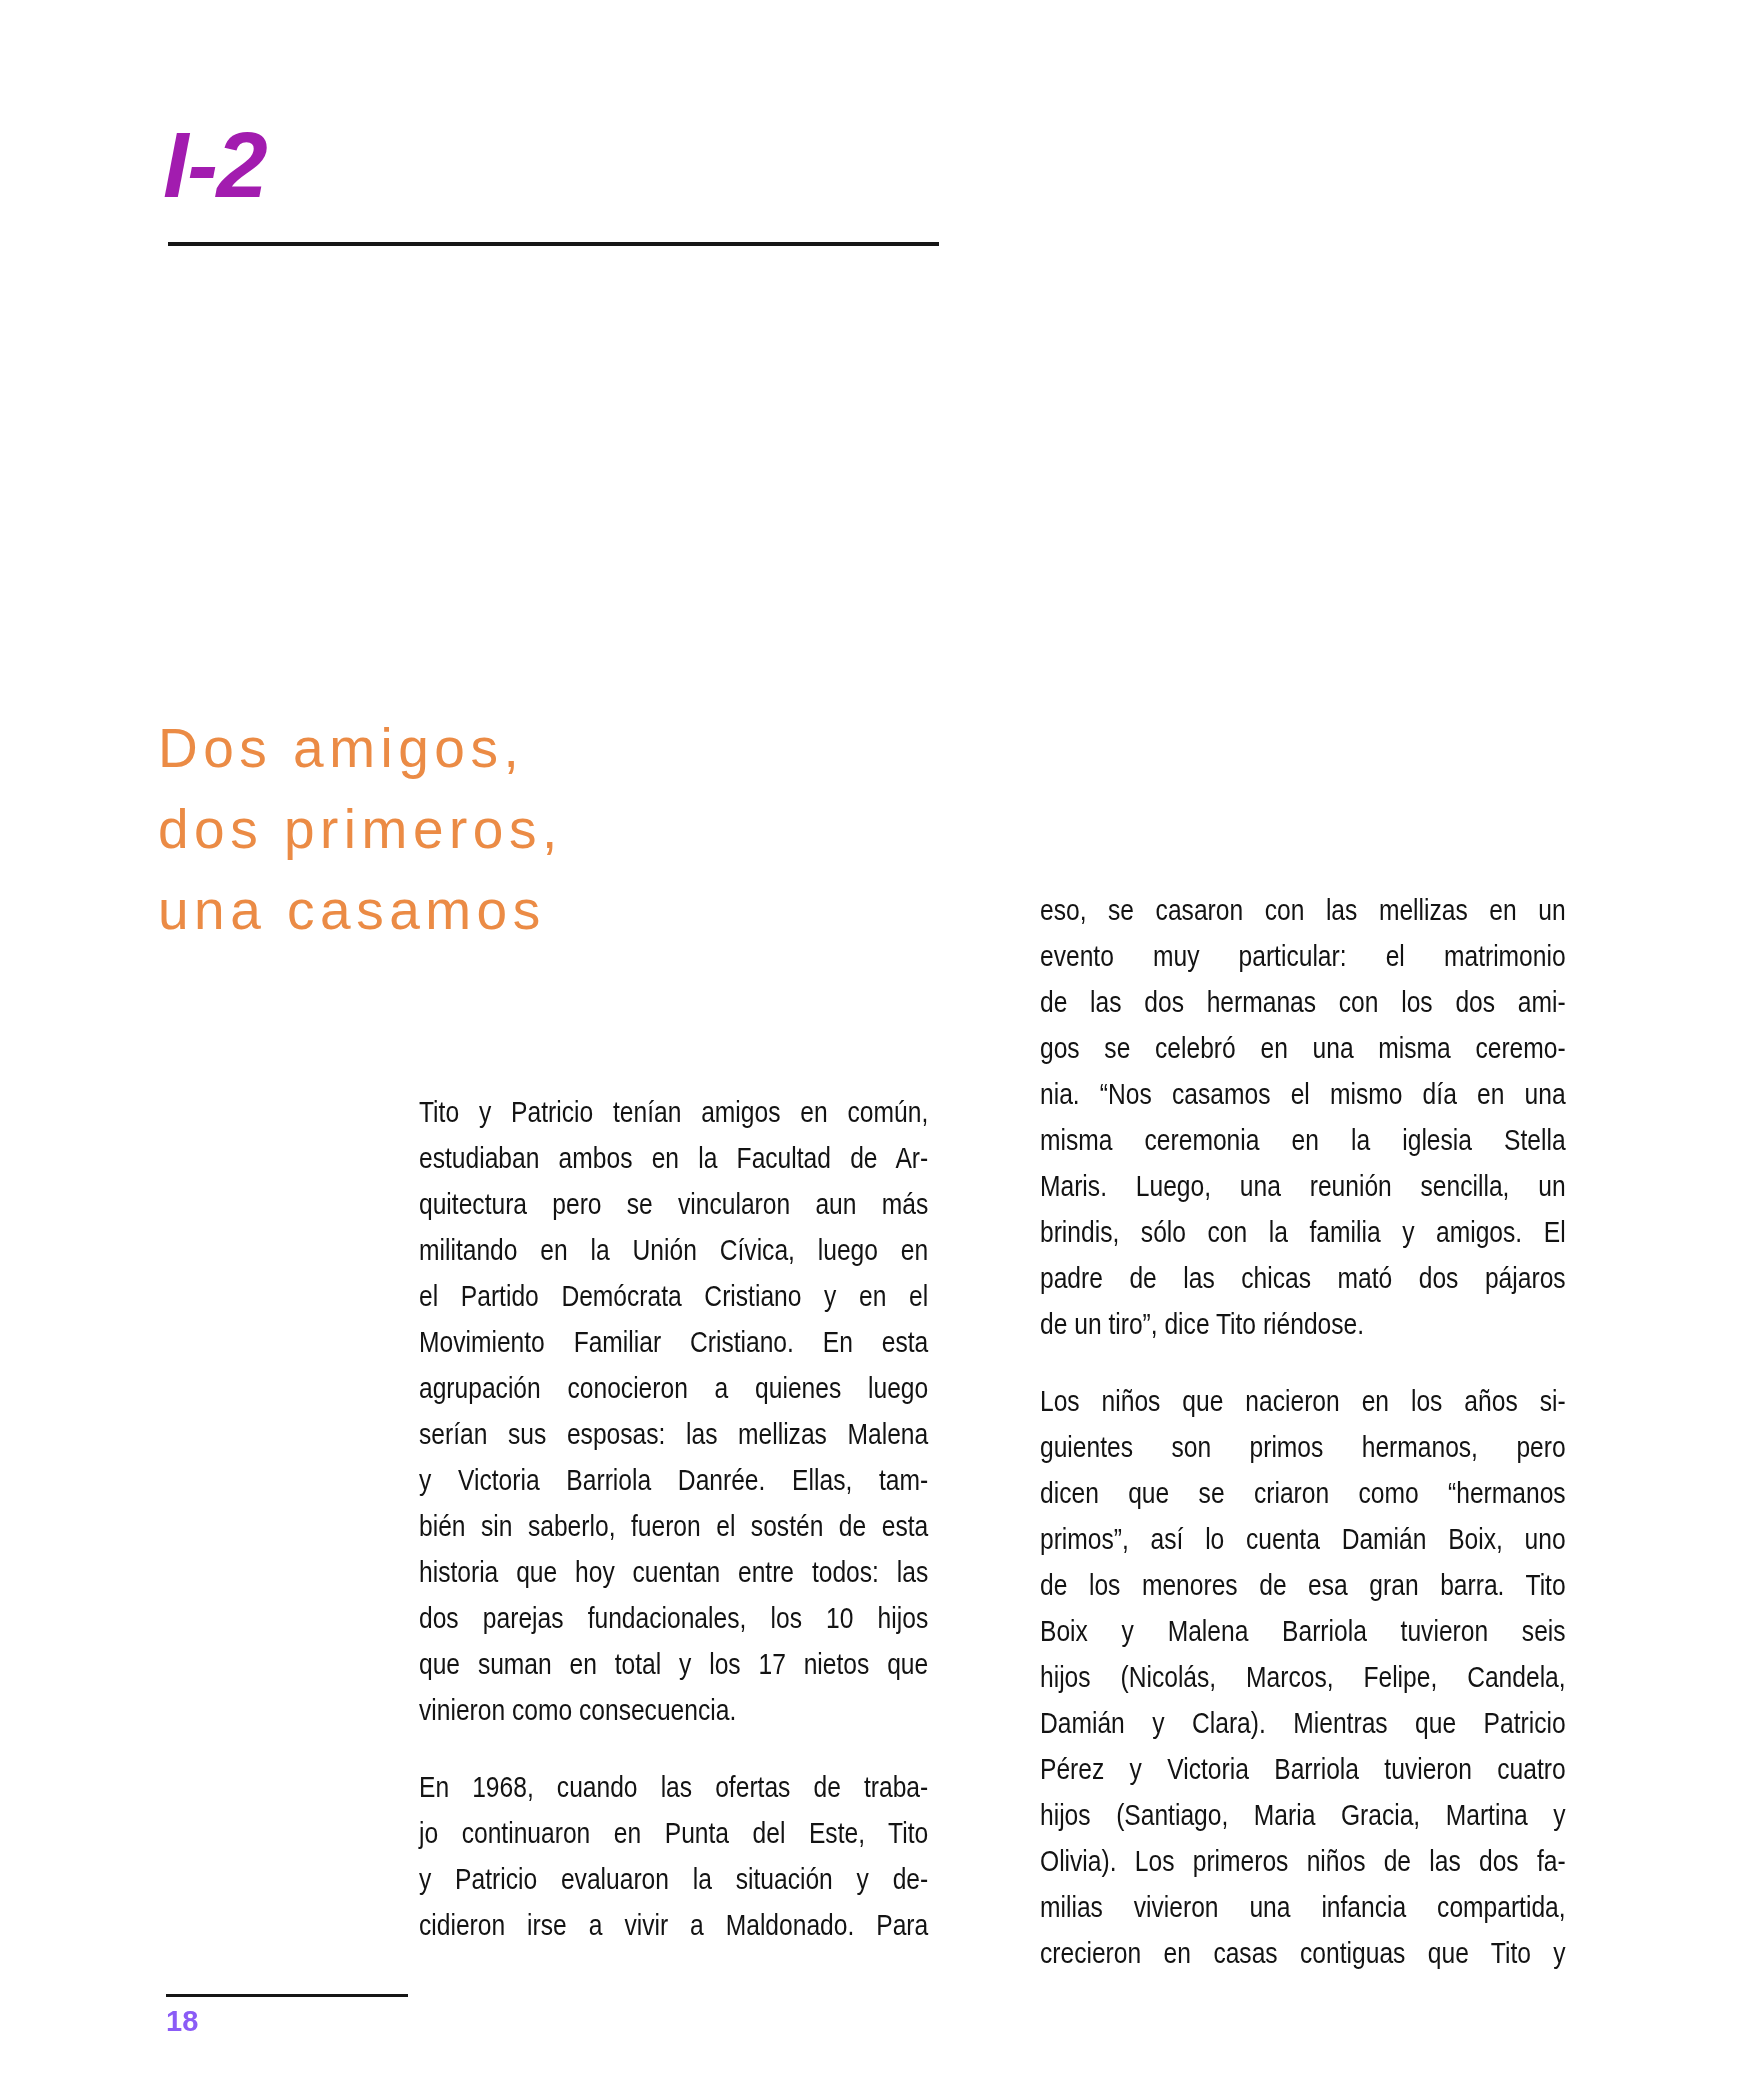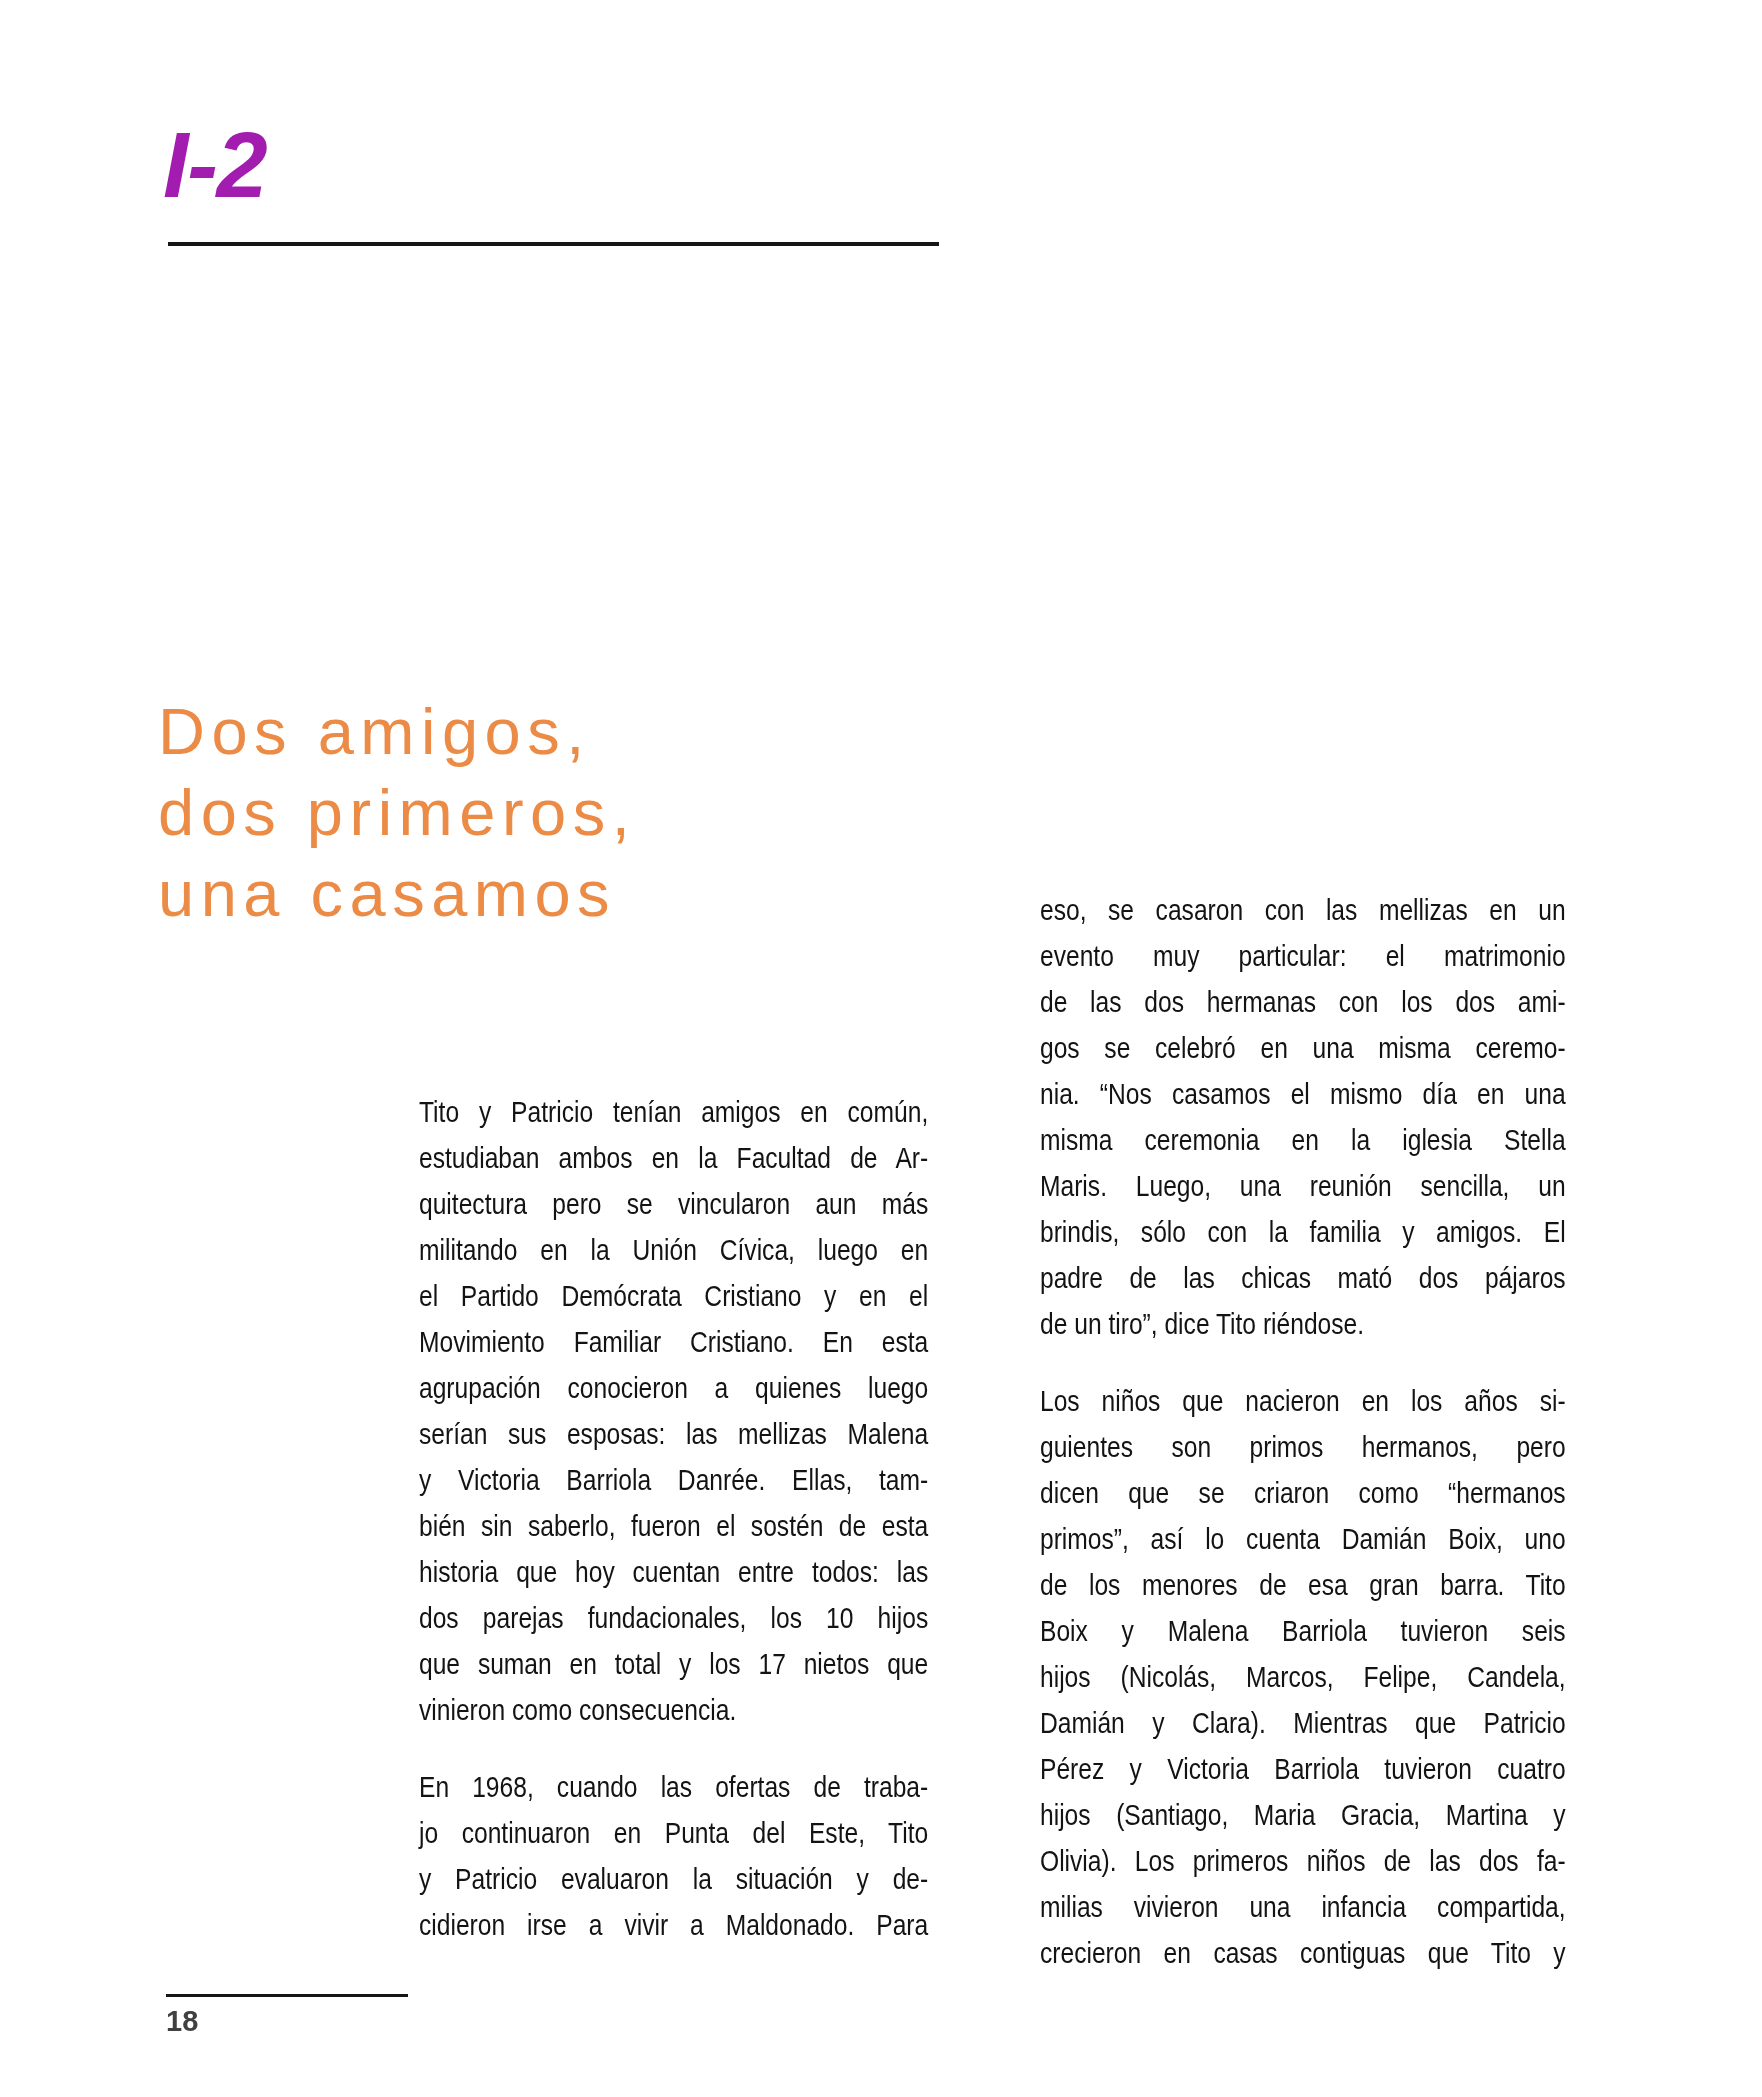--- a/index.html
+++ b/index.html
@@ -19,22 +19,22 @@
     font-weight:bold;
     font-style:italic;
     line-height:1;
     color:#a21caf;
     letter-spacing:-1.4px;
   }
   .rule{background:#161616;}
   #section-rule{left:168px;top:242px;width:771px;height:3.6px;}
   
   #chapter-heading{
-    left:158px;top:691px;
-    font-size:65px;
+    left:158px;top:708px;
+    font-size:55px;
     font-weight:300;
     line-height:81px;
     letter-spacing:0.10em;
     color:#EB8B45;
     white-space:nowrap;
   }
   
   .column{overflow:visible;}
   #column-1{left:419px;top:1089px;width:509px;}
   #column-2{left:1040px;top:887px;width:526px;}
@@ -53,21 +53,21 @@
   }
   .tline.just{text-align:justify;text-align-last:justify;}
   .tline.last{text-align:left;text-align-last:left;}
   
   #footer-rule{left:166px;top:1994px;width:242px;height:2.8px;}
   #page-number{
     left:166px;top:2004px;
     font-size:29px;
     font-weight:600;
     line-height:1.2;
-    color:#404040;
+    color:#8b5cf6;
   }
 </style>
 </head>
 <body>
 
 <div id="page">
 
   <div id="section-label" class="abs">I-2</div>
 
   <div id="section-rule" class="abs rule"></div>

